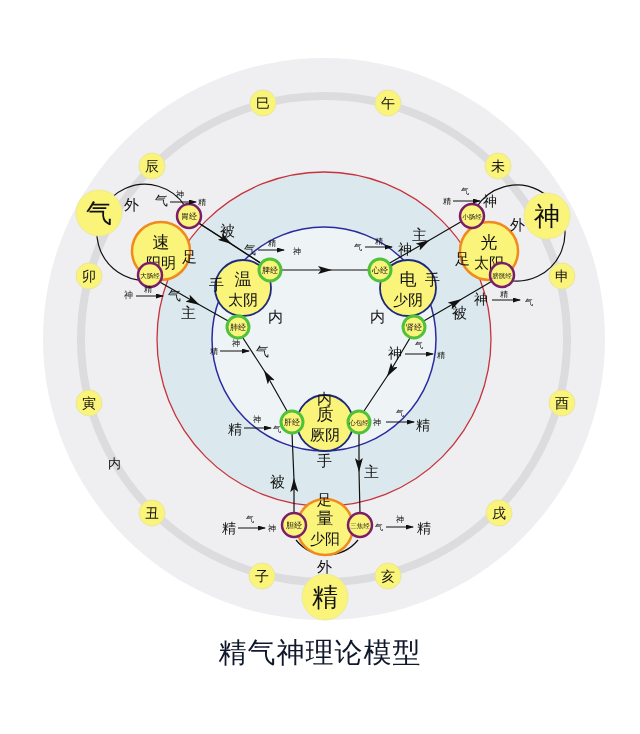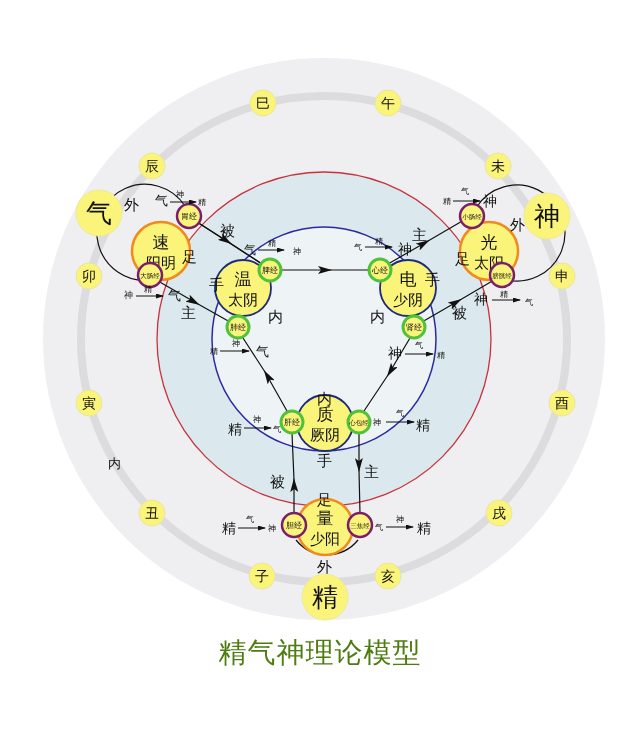--- a/index.html
+++ b/index.html
@@ -1,18 +1,18 @@
 <!DOCTYPE html>
 <html><head>
 <meta charset="utf-8">
 <style>
   html,body{margin:0;padding:0;background:#ffffff;}
   body{width:640px;height:734px;position:relative;overflow:hidden;font-family:"DejaVu Sans",sans-serif;}
   svg{position:absolute;left:0;top:0;}
-  .title{position:absolute;left:0;top:634px;width:640px;text-align:center;font-size:28px;color:#4d7c0f;letter-spacing:1px;font-family:"DejaVu Sans",sans-serif;}
+  .title{position:absolute;left:0;top:634px;width:640px;text-align:center;font-size:28px;color:#0f172a;letter-spacing:1px;font-family:"DejaVu Sans",sans-serif;}
   text{font-family:"DejaVu Sans",sans-serif;fill:#111;}
 </style>
 </head>
 <body>
 
 <svg width="640" height="734" viewBox="0 0 640 734">
   <defs>
     <marker id="arr" markerWidth="14" markerHeight="8" refX="12" refY="4" orient="auto" markerUnits="userSpaceOnUse">
       <path d="M0,0 L14,4 L0,8 L3,4 Z" fill="#111"></path>
     </marker>

